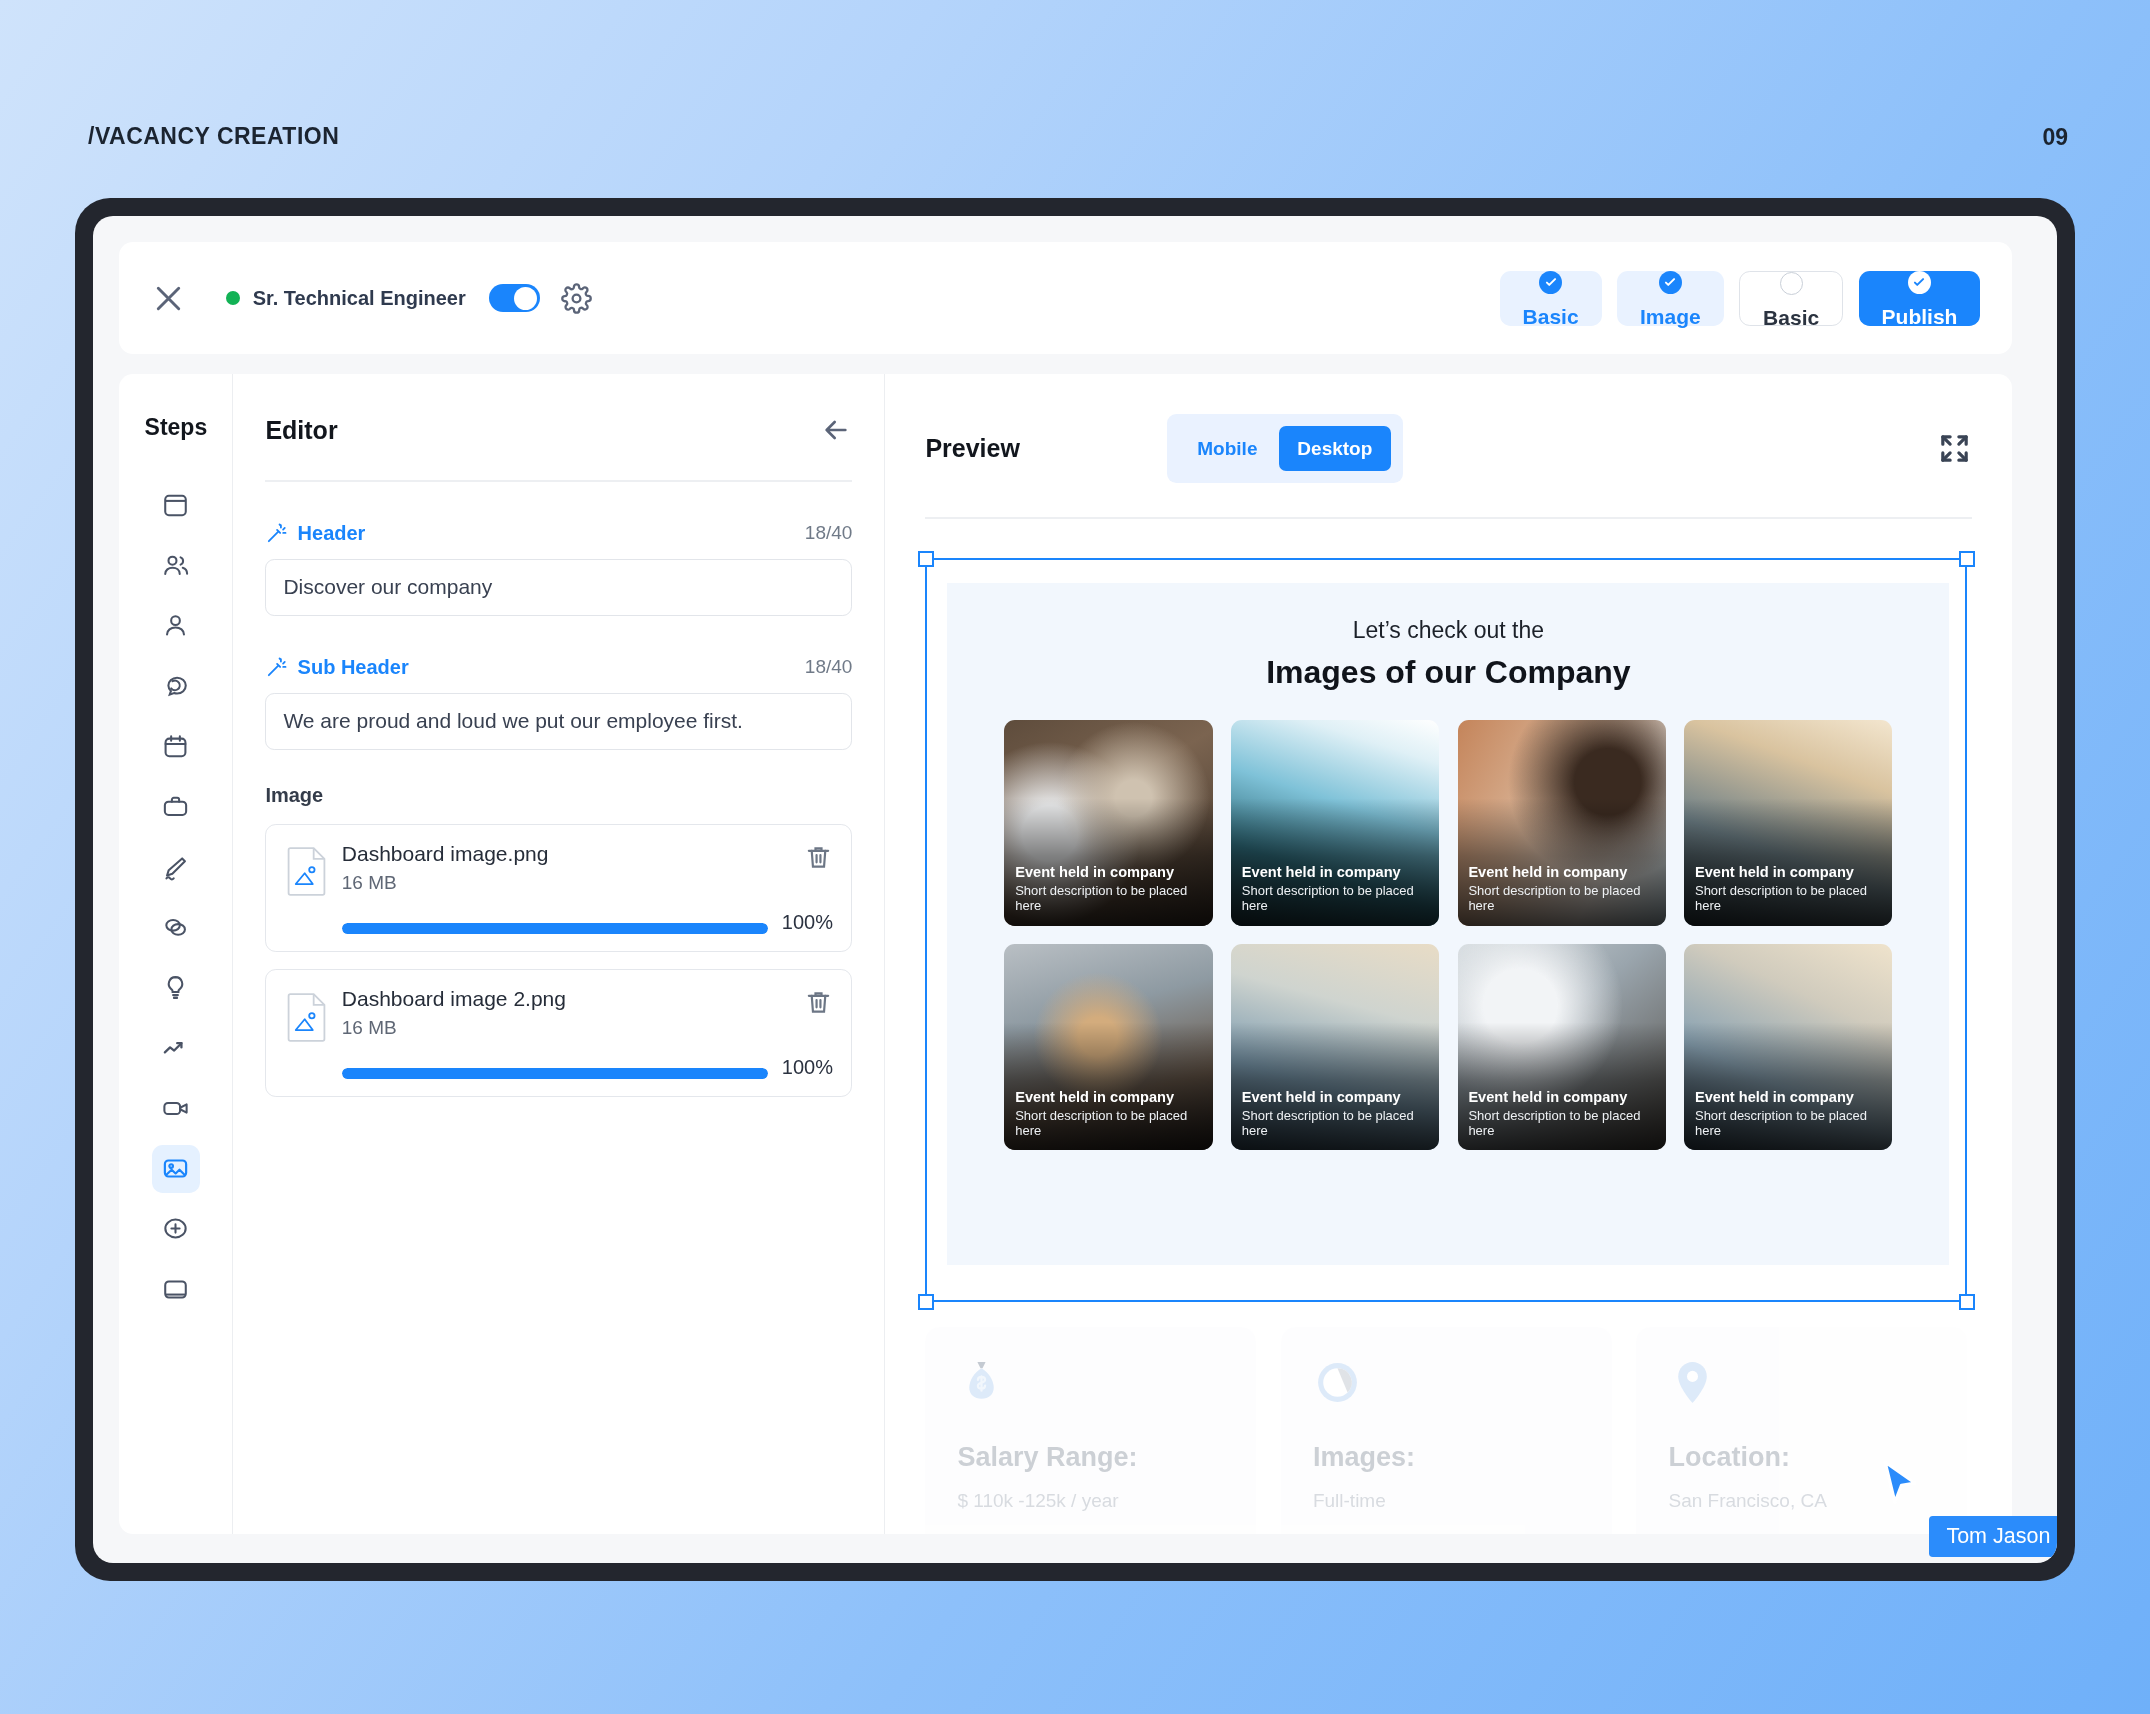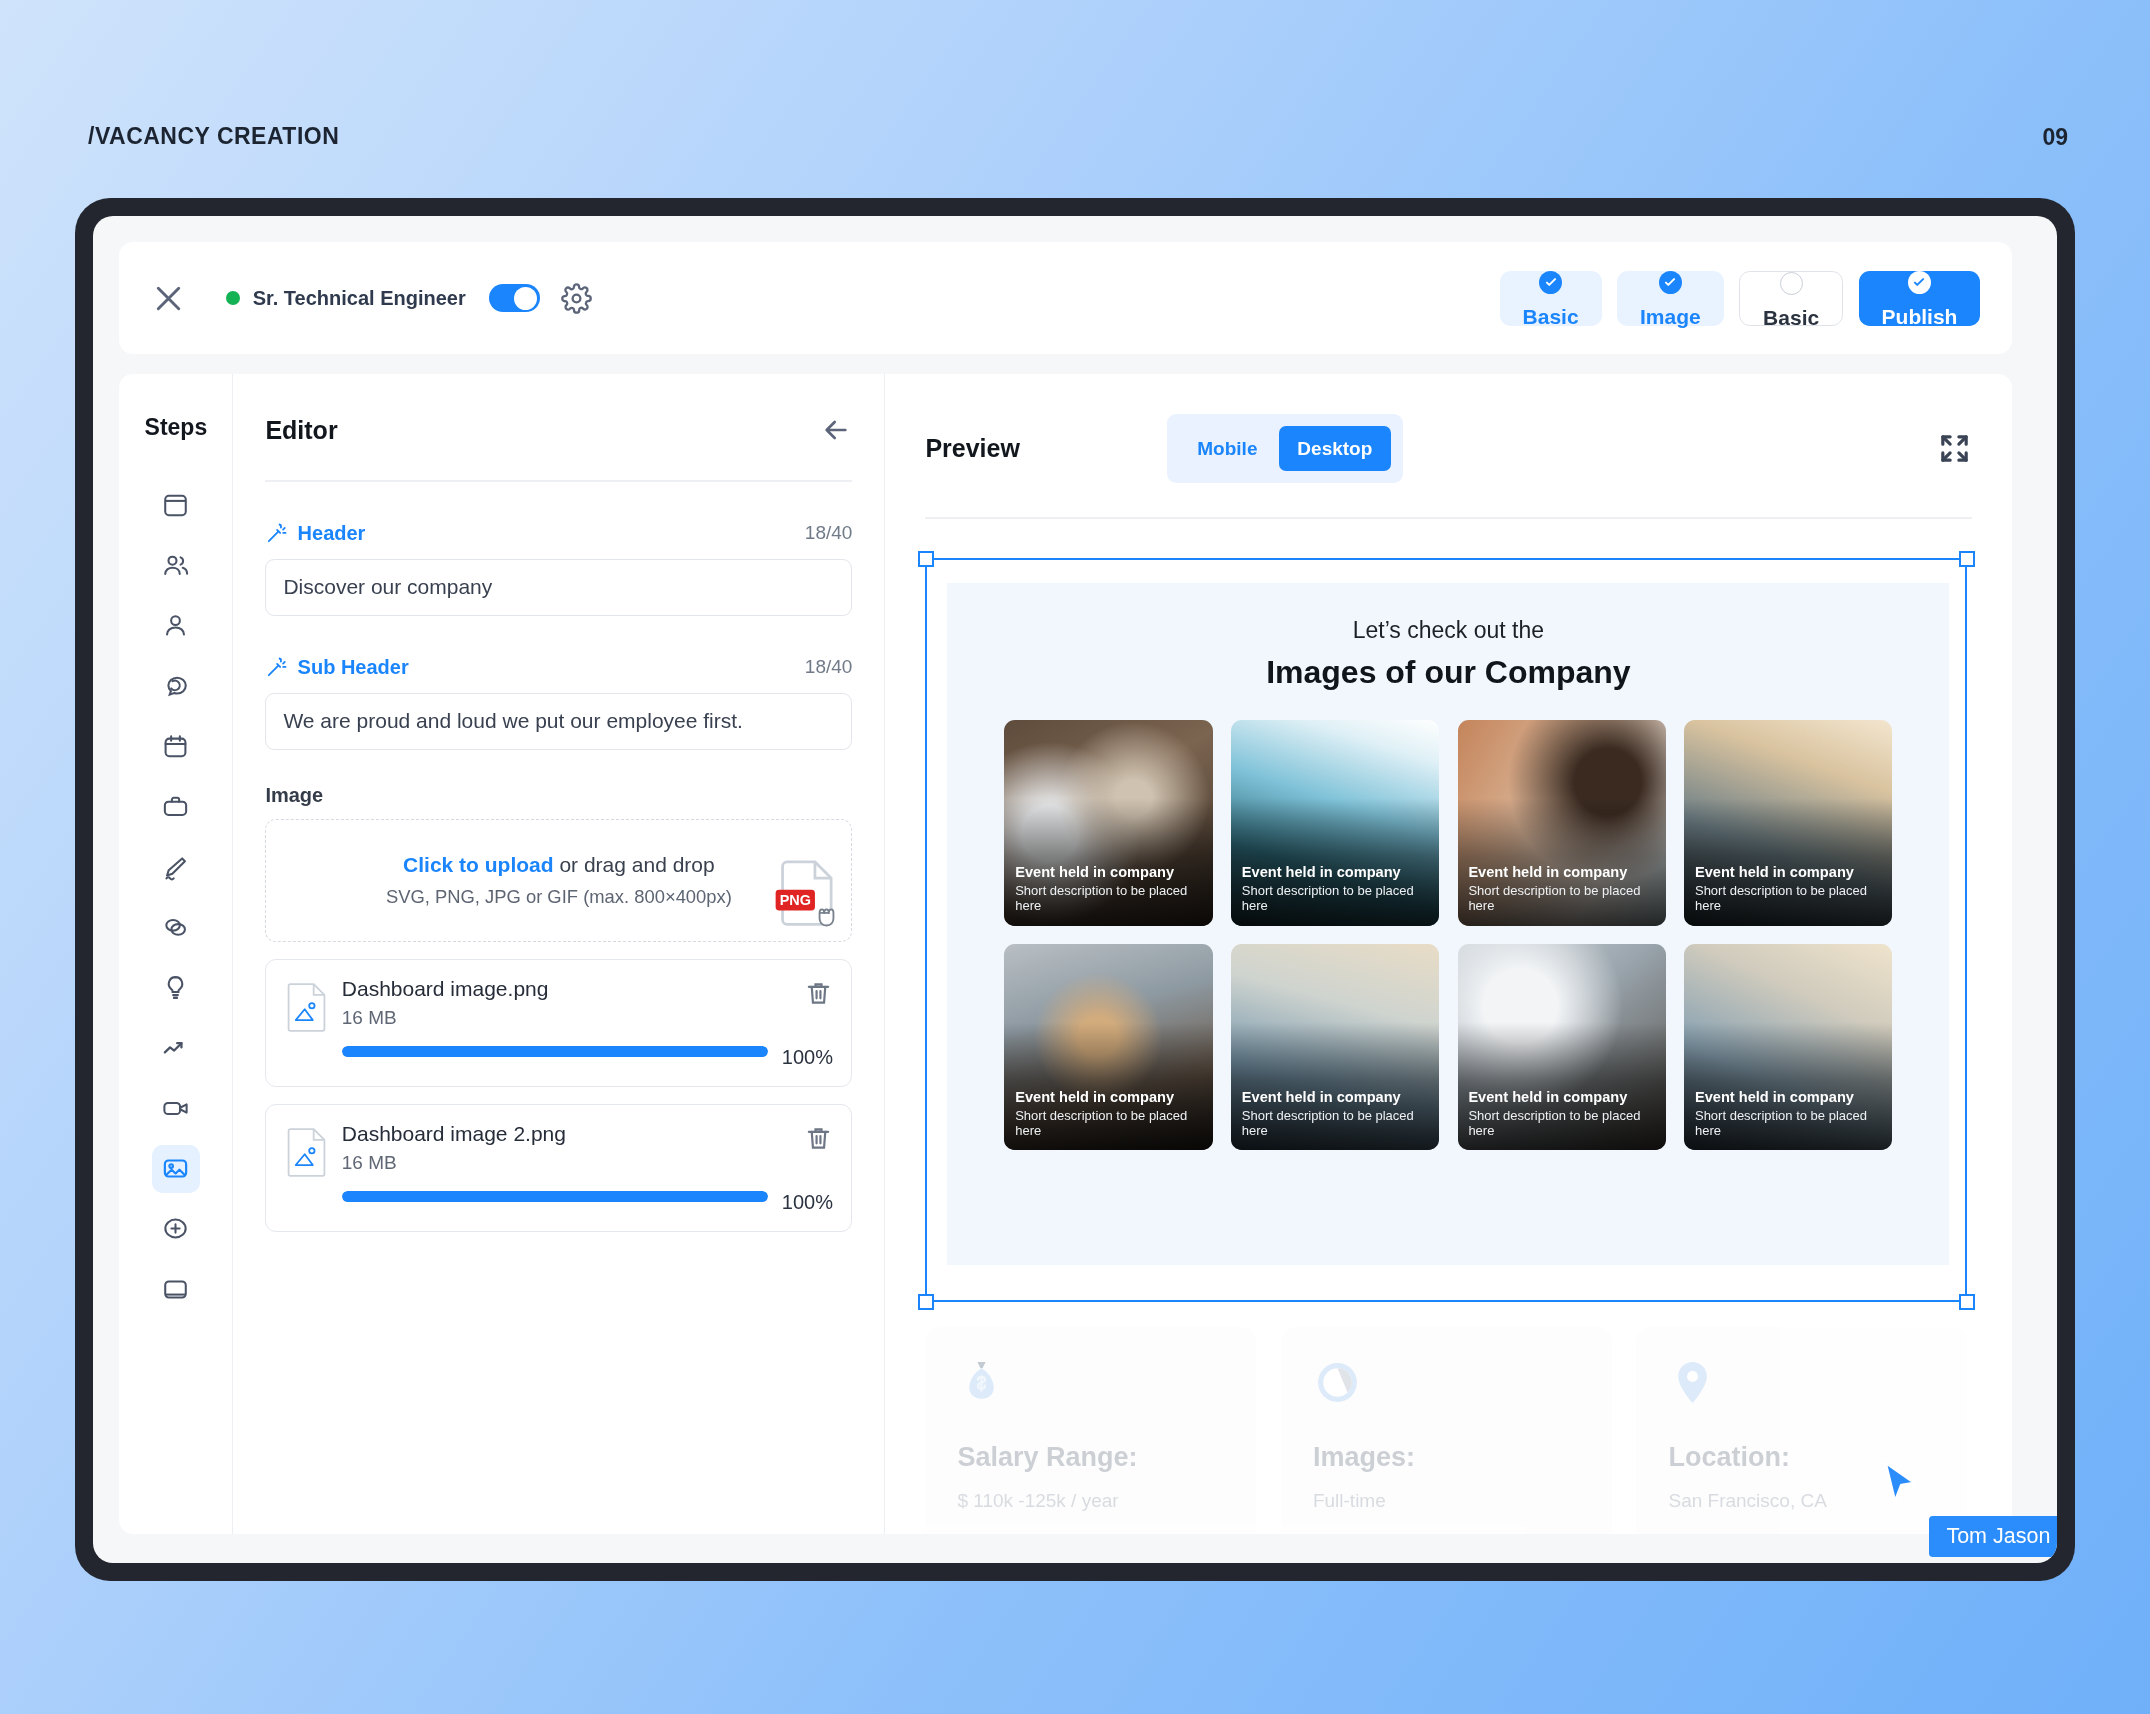--- a/index.html
+++ b/index.html
@@ -147,21 +147,21 @@
   .png-badge { position: absolute; right: 6.1px; top: 35px; width: 74px; height: 74px; }
 
   .file-card {
     margin-top: 17px; border: 1.5px solid #e4e7ec; border-radius: 10.8px;
     padding: 17px 18.4px; display: flex; gap: 14px; position: relative;
   }
   .file-thumb { width: 43px; height: 51px; flex: 0 0 auto; margin-top: 4.6px; }
   .file-main { flex: 1 1 auto; }
   .file-name { font-size: 21px; color: #262d39; font-weight: 400; }
   .file-size { font-size: 19px; color: #5f6775; margin-top: 6.1px; }
-  .progress-row { display: flex; align-items: flex-start; gap: 14px; margin-top: 17px; }
+  .progress-row { display: flex; align-items: flex-end; gap: 14px; margin-top: 17px; }
   .progress-track { flex: 1 1 auto; height: 10.8px; border-radius: 5.4px; background: #e8ebef; overflow: hidden; }
   .progress-fill { height: 100%; background: #1a85fc; border-radius: 5.4px; }
   .progress-pct { font-size: 20px; color: #2b3240; white-space: nowrap; }
   .trash { position: absolute; right: 18.4px; top: 18.4px; width: 29px; height: 29px; cursor: pointer; }
 
   .editor-footer {
     position: absolute; left: 32px; right: 32px; bottom: 35px;
   }
   .footer-divider { height: 1.5px; background: #edeff2; margin-bottom: 28px; }
   .footer-buttons { display: flex; gap: 23px; }
@@ -447,31 +447,20 @@
               <path d="M4 20l9.6-9.6"></path>
               <path d="M12.6 8.2l3.2 3.2"></path>
               <path d="M16.6 3.4v2.4M20.6 6.2l-1.7 1.7M21.4 11.4h-2.4M15.2 2.6l1.2 1.2"></path>
             </svg>
           <span class="field-label">Sub Header</span>
           <span class="field-count">18/40</span>
         </div>
         <div class="text-input" placeholder="Enter sub header">We are proud and loud we put our employee first.</div>
 
         <div class="section-label">Image</div>
-        <div class="dropzone">
-          <div class="dz-line1"><b>Click to upload</b><span> or drag and drop</span></div>
-          <div class="dz-line2">SVG, PNG, JPG or GIF (max. 800×400px)</div>
-          <svg class="png-badge" viewBox="0 0 64 64">
-            <path d="M14 6h24l14 14v36a4 4 0 0 1-4 4H14a4 4 0 0 1-4-4V10a4 4 0 0 1 4-4z" fill="#ffffff" stroke="#ccd2da" stroke-width="2.4"></path>
-            <path d="M38 6v14h14" fill="none" stroke="#ccd2da" stroke-width="2.4"></path>
-            <rect x="4" y="30" width="34" height="18" rx="3" fill="#e02424"></rect>
-            <text x="21" y="43.5" font-size="12.5" font-weight="bold" fill="#ffffff" text-anchor="middle" font-family="Liberation Sans, sans-serif">PNG</text>
-            <path d="M42 50c0-2 1-3 2-3s2 1 2 3v1m0-1c0-2 1-3 2-3s2 1 2 3v1m0-1c0-2 1-3 2-3s2 1 2 3v5c0 3-2 6-6 6s-6-3-6-6v-5z" fill="#ffffff" stroke="#7a828e" stroke-width="1.6"></path>
-          </svg>
-        </div>
 
         <div class="file-card">
           <svg class="file-thumb" viewBox="0 0 48 56">
               <path d="M6 2h26l12 12v38a2 2 0 0 1-2 2H6a2 2 0 0 1-2-2V4a2 2 0 0 1 2-2z" fill="#fff" stroke="#ccd2da" stroke-width="2"></path>
               <path d="M32 2v12h12" fill="none" stroke="#ccd2da" stroke-width="2"></path>
               <circle cx="30" cy="26" r="3" fill="none" stroke="#1a85fc" stroke-width="2"></circle>
               <path d="M12 42l10-12 9 12z" fill="none" stroke="#1a85fc" stroke-width="2" stroke-linejoin="round"></path>
             </svg>
           <div class="file-main">
             <div class="file-name">Dashboard image.png</div>

